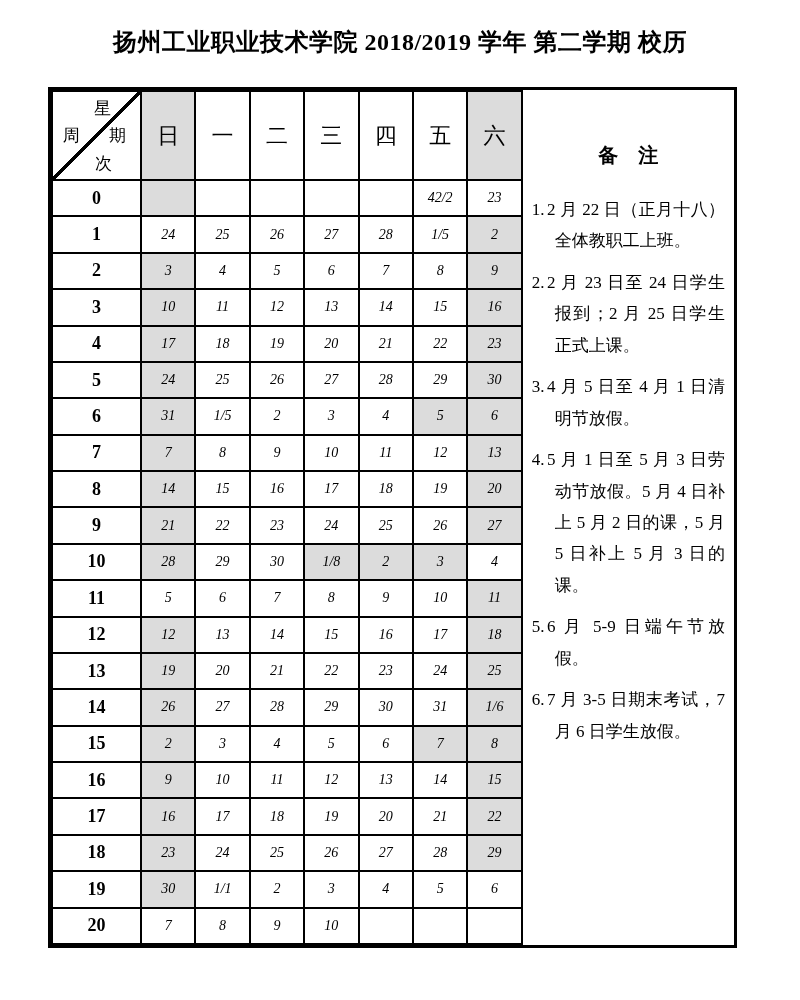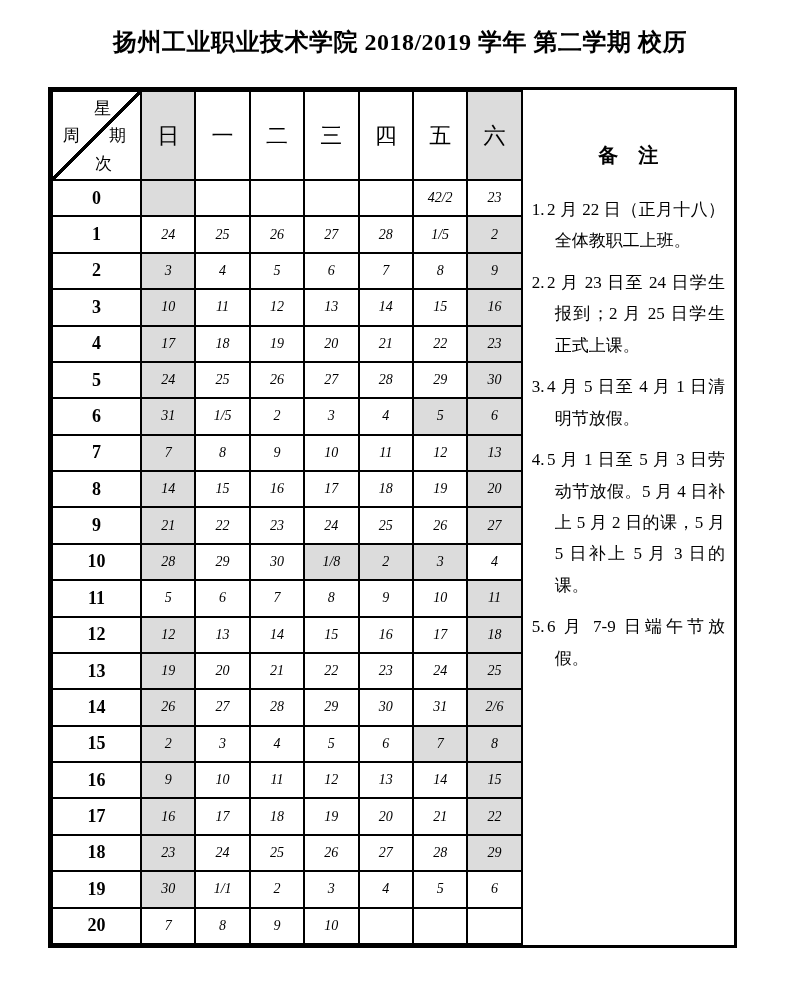--- a/index.html
+++ b/index.html
@@ -268,21 +268,21 @@
           <td class="date shaded">25</td>
         </tr>
         <tr>
           <td class="week">14</td>
           <td class="date shaded">26</td>
           <td class="date">27</td>
           <td class="date">28</td>
           <td class="date">29</td>
           <td class="date">30</td>
           <td class="date">31</td>
-          <td class="date shaded">2/6</td>
+          <td class="date shaded">1/6</td>
         </tr>
         <tr>
           <td class="week">15</td>
           <td class="date shaded">2</td>
           <td class="date">3</td>
           <td class="date">4</td>
           <td class="date">5</td>
           <td class="date">6</td>
           <td class="date shaded">7</td>
           <td class="date shaded">8</td>
@@ -341,17 +341,18 @@
   </table>
 
   <aside class="notes-panel">
     <div class="notes-title">备　注</div>
     <div class="notes-list">
 
     <div class="note-item"><span class="note-num">1.</span><span>2 月 22 日（正月十八）全体教职工上班。</span></div>
         <div class="note-item"><span class="note-num">2.</span><span>2 月 23 日至 24 日学生报到；2 月 25 日学生正式上课。</span></div>
         <div class="note-item"><span class="note-num">3.</span><span>4 月 5 日至 4 月 1 日清明节放假。</span></div>
         <div class="note-item"><span class="note-num">4.</span><span>5 月 1 日至 5 月 3 日劳动节放假。5 月 4 日补上 5 月 2 日的课，5 月 5 日补上 5 月 3 日的课。</span></div>
-        <div class="note-item"><span class="note-num">5.</span><span>6 月 7-9 日端午节放假。</span></div>
+        <div class="note-item"><span class="note-num">5.</span><span>6 月 5-9 日端午节放假。</span></div>
+        <div class="note-item"><span class="note-num">6.</span><span>7 月 3-5 日期末考试，7 月 6 日学生放假。</span></div>
       </div>
   </aside>
 
 </div>
 
 </body></html>

